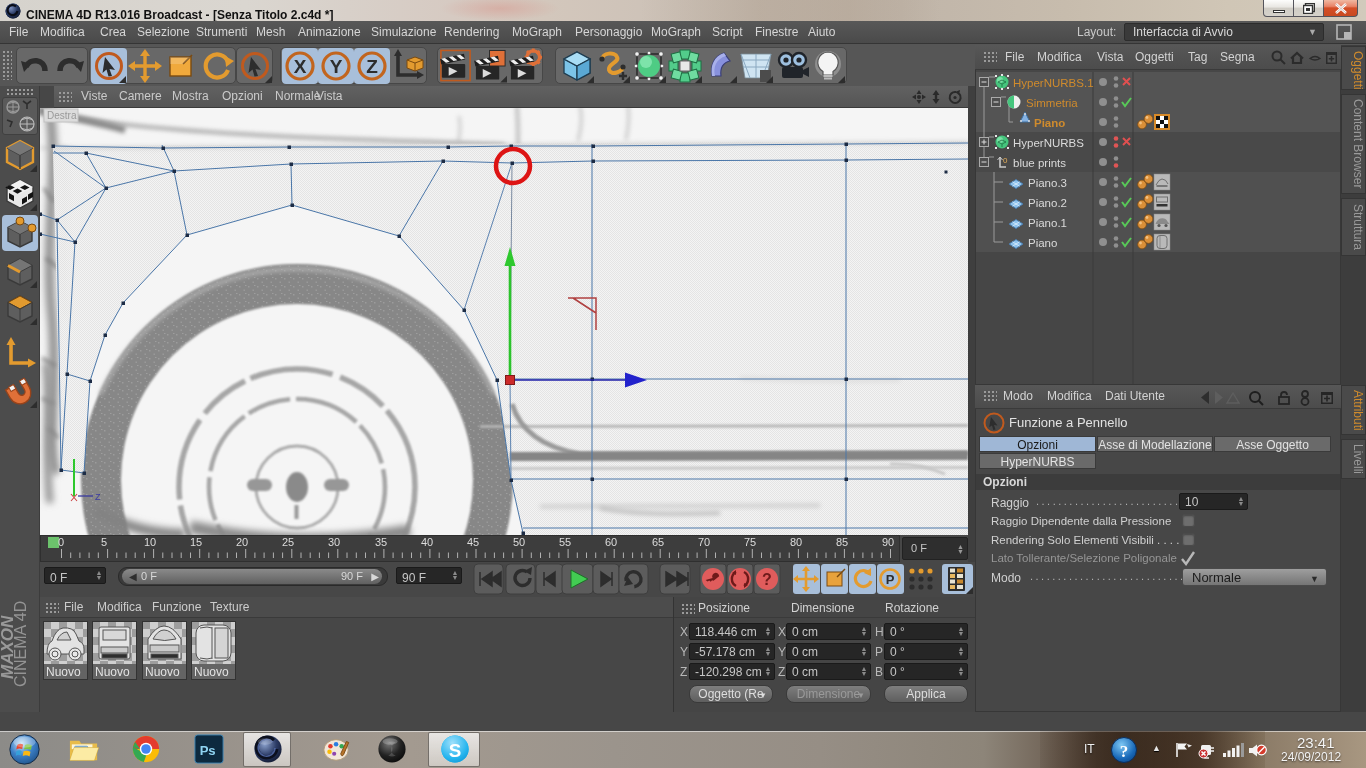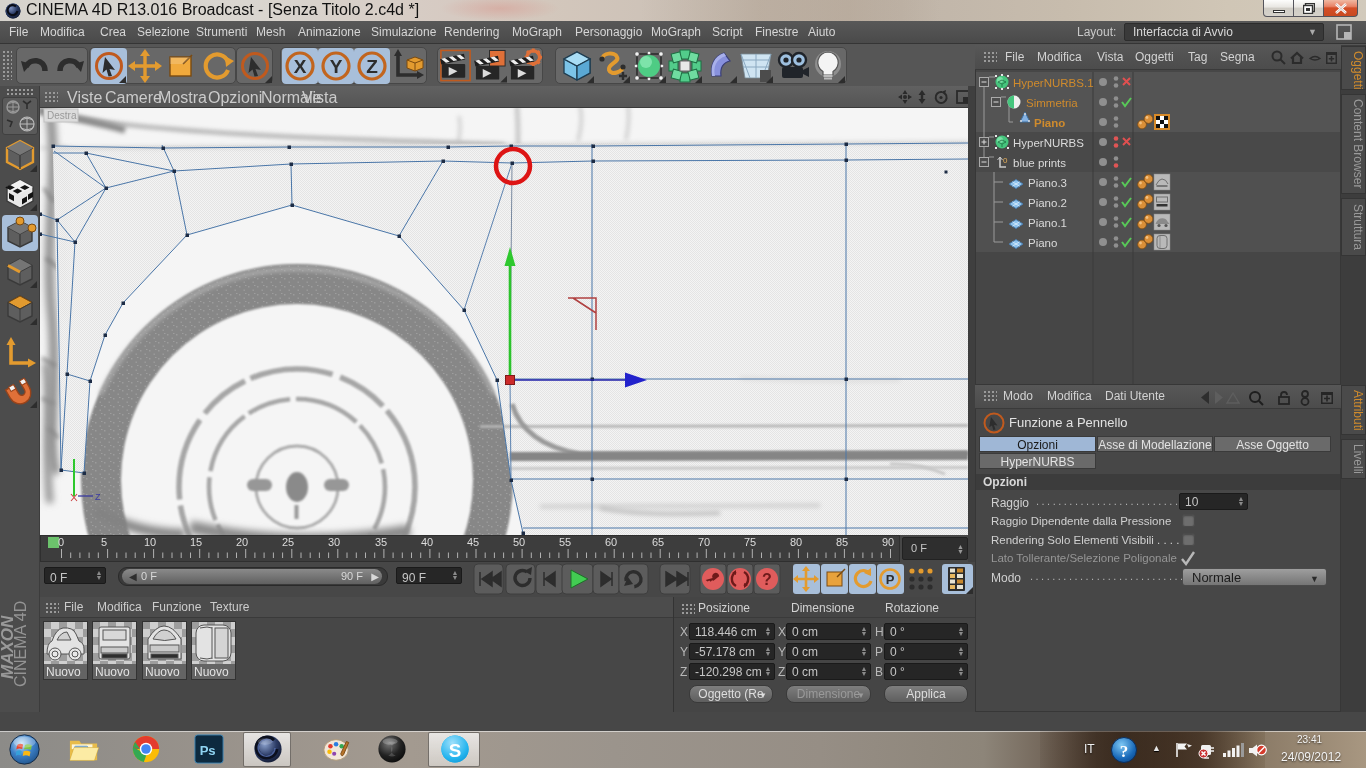--- a/index.html
+++ b/index.html
@@ -3,41 +3,41 @@
 <style>
 *{margin:0;padding:0;box-sizing:border-box;}
 html,body{width:1366px;height:768px;overflow:hidden;background:#000;}
 body{font-family:"Liberation Sans",sans-serif;-webkit-font-smoothing:antialiased;}
 #root{position:absolute;left:0;top:0;width:1366px;height:768px;background:#474747;}
 .abs{position:absolute;}
 
 #titlebar{left:0;top:0;width:1366px;height:21px;
  background:linear-gradient(90deg,#d6d3cd 0%,#dad6d0 18%,#d6cac2 33%,#d3c7bc 40%,#c8beb4 55%,#c0b5a9 66%,#c7bcad 78%,#d0c6b6 90%,#d2cabc 100%);
  color:#111;font-size:13px;}
-#titlebar .ttxt{position:absolute;left:26px;top:1px;letter-spacing:0px;font-size:16px;}
+#titlebar .ttxt{position:absolute;left:26px;top:8px;letter-spacing:0px;font-size:12px;font-weight:bold;}
 
 .winbtns{position:absolute;right:8px;top:0;width:95px;height:17px;display:flex;}
 .winbtn{height:17px;border:1px solid #54545c;border-top:none;background:linear-gradient(#fdfdfc 0%,#e8e6e2 45%,#cfccc5 50%,#d6d2cb 100%);display:flex;align-items:center;justify-content:center;}
 .winbtn.min{width:31px;border-radius:0 0 0 4px;}
 .winbtn.max{width:29px;border-left:none;border-right:none;}
 .winbtn.cls{width:35px;border-radius:0 0 4px 0;background:linear-gradient(#f0b8a2 0%,#e88367 40%,#d44e27 50%,#c84a20 100%);}
 
 #menubar{left:0;top:21px;width:1366px;height:23px;background:linear-gradient(#585858,#4a4a4a);border-bottom:1px solid #353535;color:#d6d6d6;font-size:12px;}
 #menubar .mi{position:absolute;top:4px;}
 
 #toolbar{left:0;top:44px;width:1366px;height:42px;background:#565656;}
 .tgroup{position:absolute;top:3px;height:37px;background:#686868;border:1px solid #474747;border-radius:5px;}
 .tbtn{position:absolute;top:4px;width:36px;height:36px;}
 .tbtn.sel{background:#a8bfda;border-radius:4px;}
 
 #leftpal{left:0;top:86px;width:40px;height:626px;background:#4c4c4c;border-right:1px solid #3c3c3c;}
 .lbtn{position:absolute;left:2px;width:36px;height:36px;}
 .lbtn.sel{background:#a8bfda;border-radius:4px;}
 
-#vpmenu{left:40px;top:86px;width:935px;height:22px;background:linear-gradient(#616161,#555);border-bottom:1px solid #3a3a3a;color:#cbcbcb;font-size:16px;}
+#vpmenu{left:54px;top:86px;width:935px;height:22px;background:linear-gradient(#616161,#555);border-bottom:1px solid #3a3a3a;color:#cbcbcb;font-size:12px;}
 #vpmenu .mi{position:absolute;top:3px;}
 #vpcanvas{left:40px;top:108px;width:928px;height:427px;background:#f4f4f4;}
 #vpgap{left:968px;top:86px;width:7px;height:626px;background:#3f3f3f;}
 
 #ruler{left:40px;top:535px;width:860px;height:27px;background:#3d3d3d;border:1px solid #2f2f2f;color:#ddd;font-size:11px;}
 #rulf{left:902px;top:537px;width:66px;height:23px;}
 #transport{left:40px;top:562px;width:935px;height:35px;background:#474747;}
 
 #matmenu{left:40px;top:597px;width:633px;height:21px;background:#4c4c4c;border-bottom:1px solid #3a3a3a;color:#ccc;font-size:12px;}
 #matmenu .mi{position:absolute;top:3px;}
@@ -1100,16 +1100,16 @@
           <rect x="14.5" y="3.5" width="3" height="11.5"></rect>
           <rect x="19" y="1" width="3" height="14" fill="#9a9a9a"></rect>
         </g>
       </svg>
     <svg class="abs trayico" style="left:1248px;top:12px" width="19" height="15" viewBox="0 0 19 15">
         <path d="M1 5 H4.5 L9 1.5 V13.5 L4.5 10 H1 Z" fill="#f2f2f2"></path>
         <circle cx="13.5" cy="7" r="4.8" fill="#d43a2a"></circle>
         <path d="M10.5 10 L16.5 4" stroke="#fff" stroke-width="1.5"></path>
         <circle cx="13.5" cy="7" r="4.8" fill="none" stroke="#fff" stroke-width="1.2"></circle>
       </svg>
-    <span class="abs" style="left:1297px;top:3px;color:#f4f4f4;font-size:10px;text-shadow:0 1px 2px rgba(0,0,0,.6)">23:41</span>
+    <span class="abs" style="left:1297px;top:3px;color:#f4f4f4;font-size:15px;text-shadow:0 1px 2px rgba(0,0,0,.6)">23:41</span>
     <span class="abs" style="left:1281px;top:19px;color:#f4f4f4;font-size:12px;text-shadow:0 1px 2px rgba(0,0,0,.6)">24/09/2012</span>
   </div>
 </div>
 
 </body></html>

